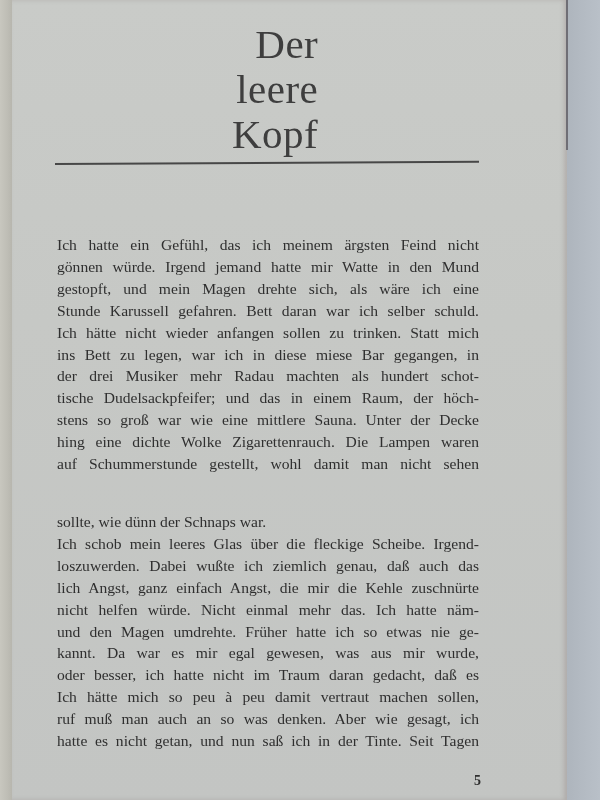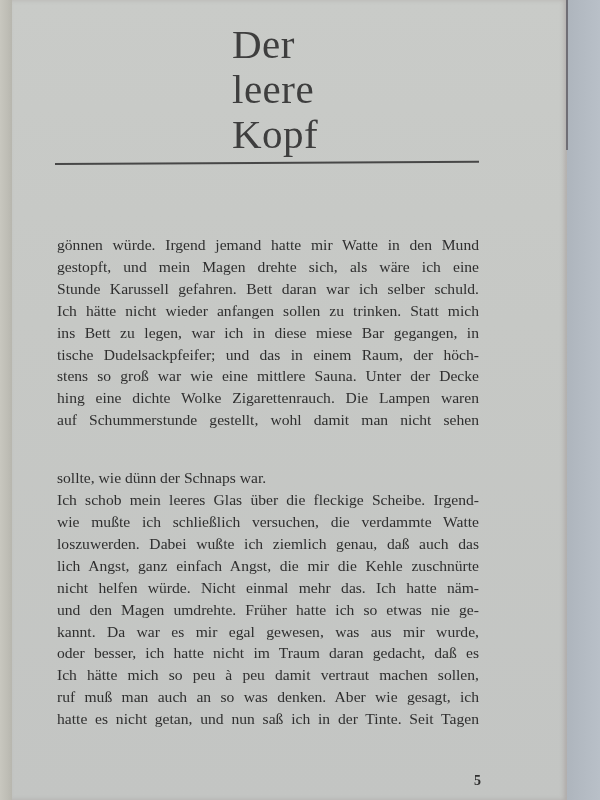--- a/index.html
+++ b/index.html
@@ -21,21 +21,21 @@
     background:linear-gradient(180deg,#c9cbc8 0%,#c6c8c5 40%,#c3c5c3 100%);
     box-shadow: inset -3px 0 4px rgba(120,100,100,0.25);
   }
   .page-right-rule {
     position:absolute; left:566px; top:0; width:2px; height:150px;
     background:#6f6e75;
   }
   .title {
     position:absolute; left:232px; top:22px;
     font-size:41px; line-height:45px; color:#3e3e3e; font-weight:normal;
-    margin:0; letter-spacing:0.5px;
+    margin:0; letter-spacing:0.5px;text-align:right;
   }
   .title span { display:block; }
   .rule {
     position:absolute; left:55px; top:163px; width:424px; height:2px;
     background:#474747; transform:rotate(-0.3deg); transform-origin:left center;
   }
   .body-text {
     position:absolute; left:57px; top:234px; width:422px;
     font-size:15.6px; line-height:21.9px; color:#2f2f2f;
     margin:0;
@@ -57,32 +57,33 @@
 
 <h1 class="title">
   <span>Der</span>
   <span>leere</span>
   <span>Kopf</span>
 </h1>
 
 <div class="rule"></div>
 
 <p class="body-text">
+  <span class="line">Ich hatte ein Gefühl, das ich meinem ärgsten Feind nicht</span>
   <span class="line">gönnen würde. Irgend jemand hatte mir Watte in den Mund</span>
   <span class="line">gestopft, und mein Magen drehte sich, als wäre ich eine</span>
   <span class="line">Stunde Karussell gefahren. Bett daran war ich selber schuld.</span>
   <span class="line">Ich hätte nicht wieder anfangen sollen zu trinken. Statt mich</span>
   <span class="line">ins Bett zu legen, war ich in diese miese Bar gegangen, in</span>
+  <span class="line">der drei Musiker mehr Radau machten als hundert schot-</span>
   <span class="line">tische Dudelsackpfeifer; und das in einem Raum, der höch-</span>
   <span class="line">stens so groß war wie eine mittlere Sauna. Unter der Decke</span>
   <span class="line">hing eine dichte Wolke Zigarettenrauch. Die Lampen waren</span>
   <span class="line">auf Schummerstunde gestellt, wohl damit man nicht sehen</span>
   <span class="line last">sollte, wie dünn der Schnaps war.</span>
   <span class="line">Ich schob mein leeres Glas über die fleckige Scheibe. Irgend-</span>
-  <span class="line">wie mußte ich schließlich versuchen, die verdammte Watte</span>
   <span class="line">loszuwerden. Dabei wußte ich ziemlich genau, daß auch das</span>
   <span class="line">lich Angst, ganz einfach Angst, die mir die Kehle zuschnürte</span>
   <span class="line">nicht helfen würde. Nicht einmal mehr das. Ich hatte näm-</span>
   <span class="line">und den Magen umdrehte. Früher hatte ich so etwas nie ge-</span>
   <span class="line">kannt. Da war es mir egal gewesen, was aus mir wurde,</span>
   <span class="line">oder besser, ich hatte nicht im Traum daran gedacht, daß es</span>
   <span class="line">Ich hätte mich so peu à peu damit vertraut machen sollen,</span>
   <span class="line">ruf muß man auch an so was denken. Aber wie gesagt, ich</span>
   <span class="line">hatte es nicht getan, und nun saß ich in der Tinte. Seit Tagen</span>
 </p>

